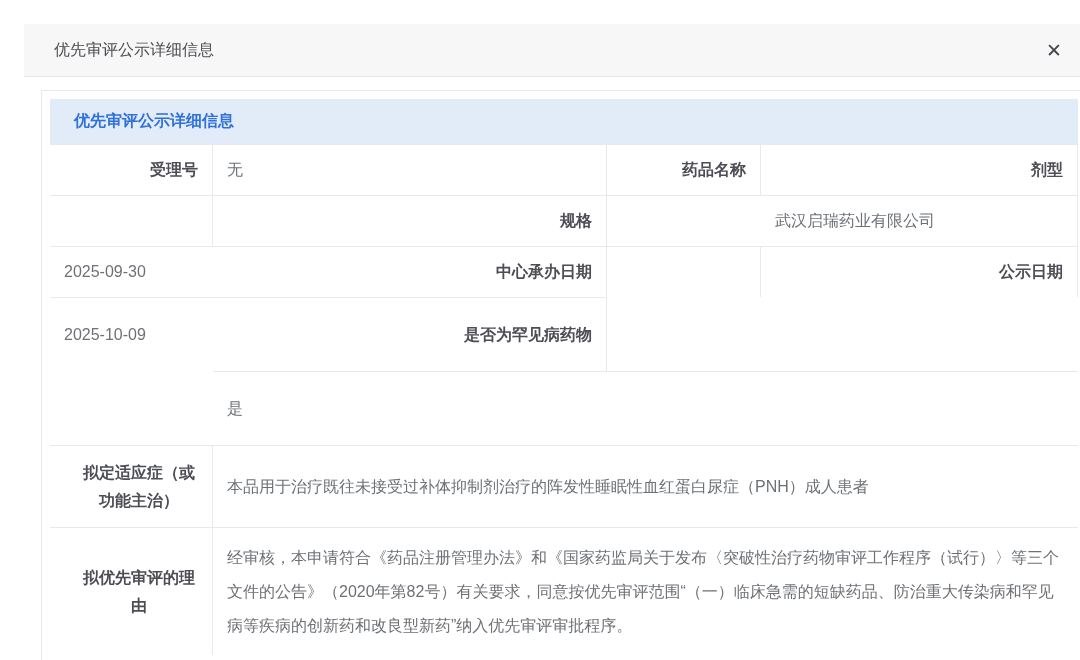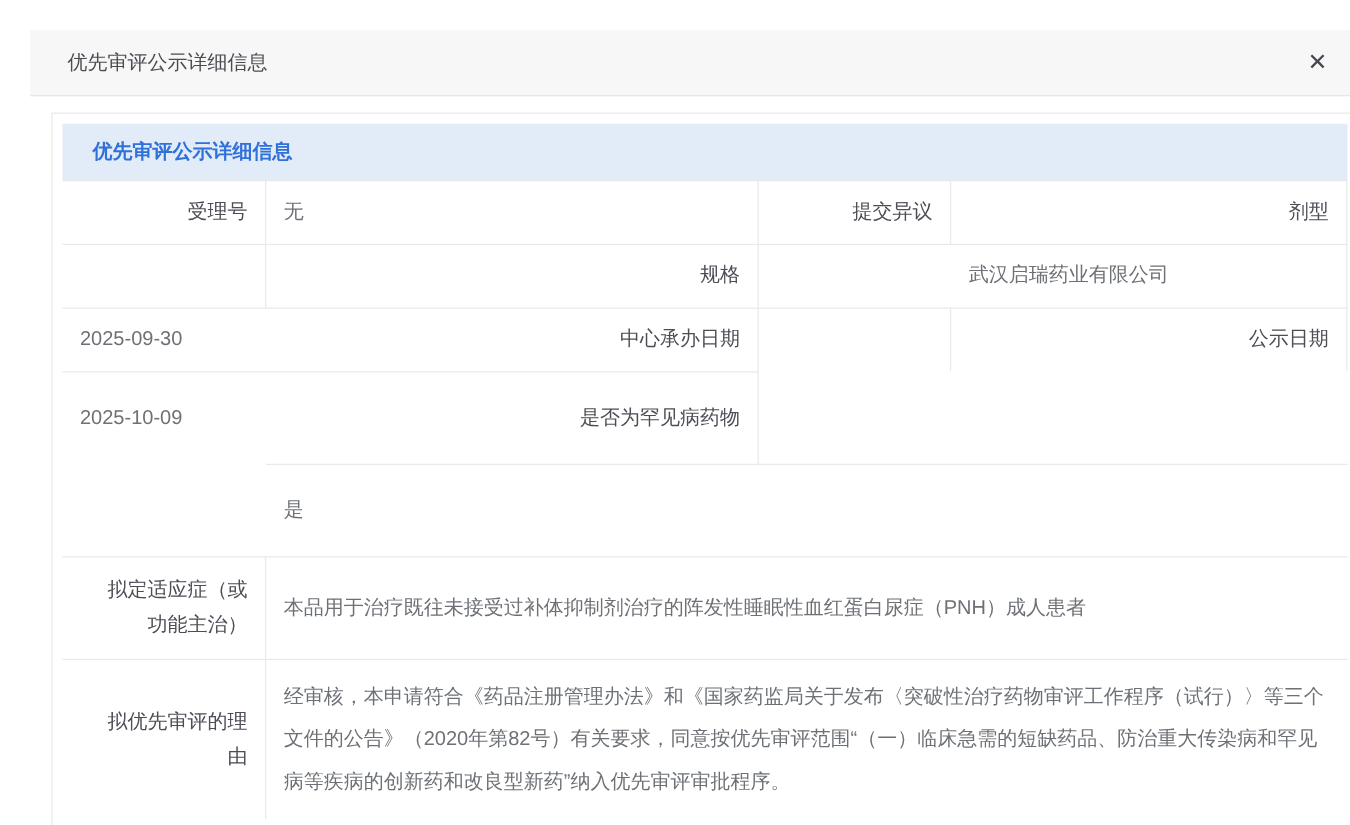--- a/index.html
+++ b/index.html
@@ -54,24 +54,24 @@
     min-height: 45px;
   }
   .cell {
     border-top: 1px solid #e9e9e9;
     display: flex;
     align-items: center;
     min-height: 46px;
     line-height: 28px;
   }
   .cell.label {
-    font-weight: normal;
+    font-weight: bold;
     color: #4c4d55;
     justify-content: flex-end;
-    text-align: right;
+    text-align: center;
     padding: 8px 14px 8px 30px;
   }
   .cell.value {
     color: #6d7176;
     padding: 8px 14px;
     line-height: 34px;
   }
   .bdr { border-right: 1px solid #e9e9e9; }
   .span3 { grid-column: 2 / -1; }
   .h74 { min-height: 74px; }
@@ -117,21 +117,21 @@
     <span class="close-btn">✕</span>
   </div>
 
   <div class="dialog-body">
     <div class="desc-table">
 
       <div class="thead">优先审评公示详细信息</div>
 
       <div class="cell label bdr">受理号</div>
       <div class="cell value bdr">无</div>
-      <div class="cell label bdr">提交异议</div>
+      <div class="cell label bdr">药品名称</div>
 
       <div class="cell label bdr">剂型</div>
       <div class="cell value bdr"></div>
       <div class="cell label bdr">规格</div>
       <div class="cell value"></div>
 
       <div class="cell value bdr">武汉启瑞药业有限公司</div>
       <div class="cell value">2025-09-30</div>
 
       <div class="cell label bdr">中心承办日期</div>

